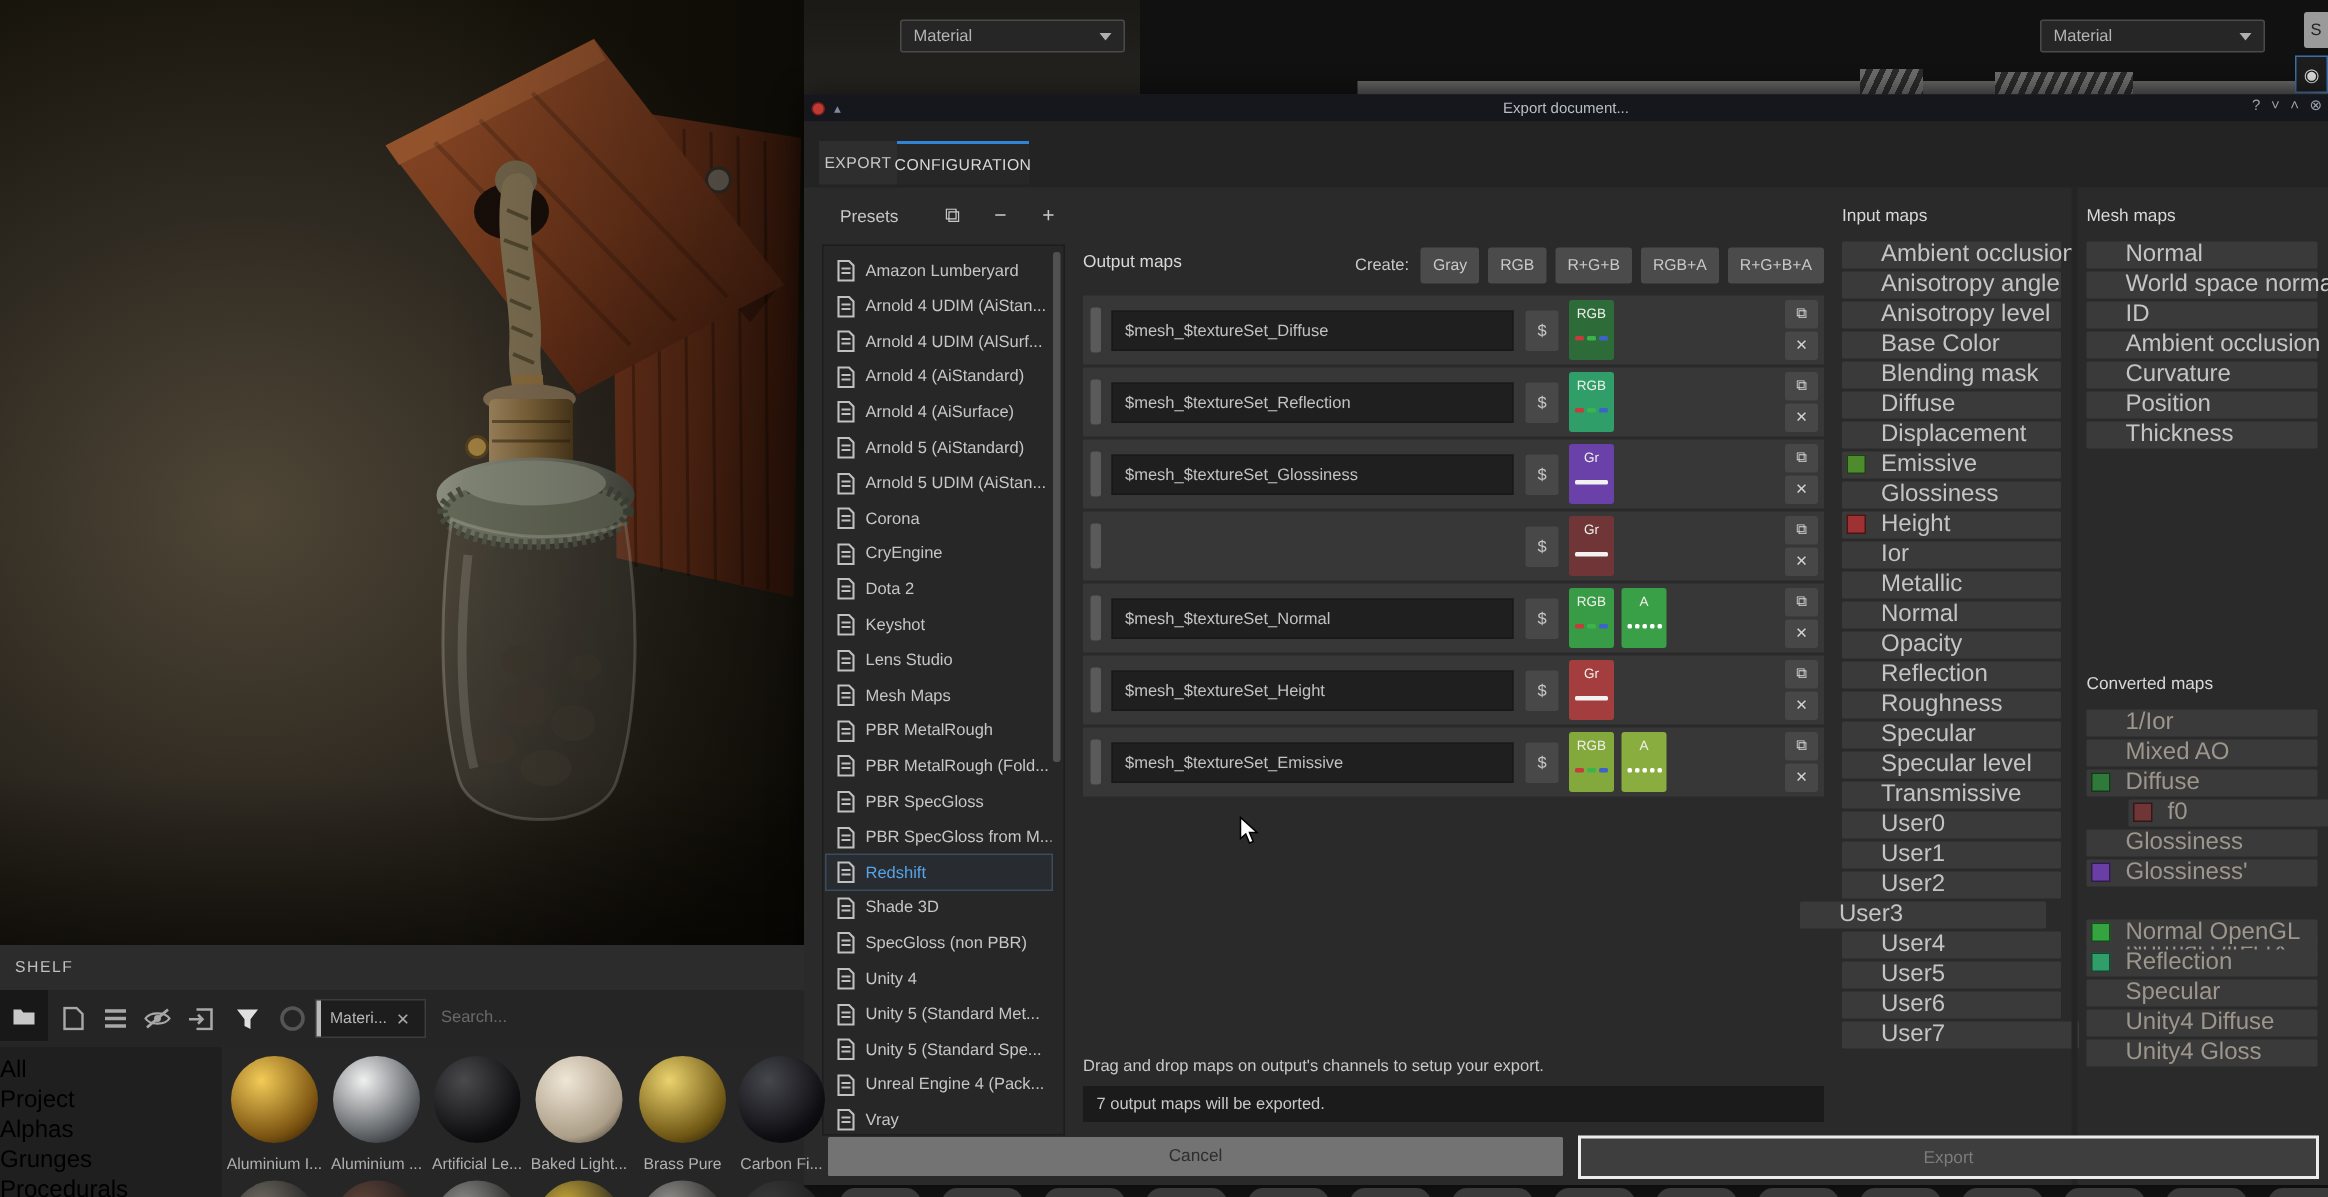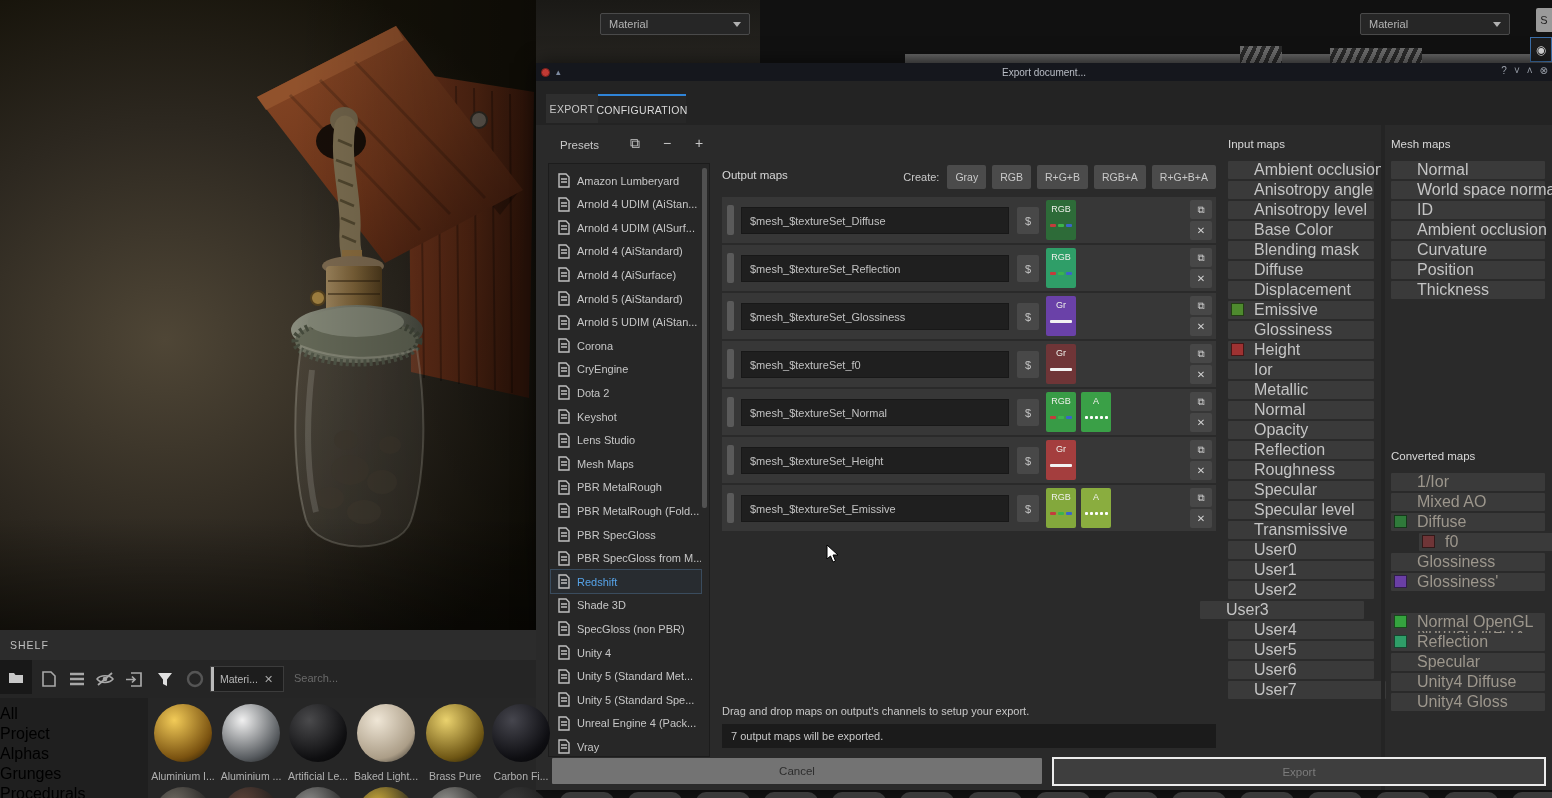--- a/index.html
+++ b/index.html
@@ -454,21 +454,20 @@
             <div>Gr</div>
             <div class="ch-line">
               <div class="bar"></div>
             </div>
           </div>
           <div class="mini-btn" style="left: 468px; top: 3px;">⧉</div>
           <div class="mini-btn" style="left: 468px; top: 24px;">✕</div>
         </div>
         <div class="out-row abs" style="top: 278px;">
           <div class="out-grip"></div>
-          <div class="out-field">$mesh_$textureSet_f0</div>
           <div class="out-dollar">$</div>
           <div class="ch-tile" style="left: 324px; background: rgb(111, 53, 55);">
             <div>Gr</div>
             <div class="ch-line">
               <div class="bar"></div>
             </div>
           </div>
           <div class="mini-btn" style="left: 468px; top: 3px;">⧉</div>
           <div class="mini-btn" style="left: 468px; top: 24px;">✕</div>
         </div>

